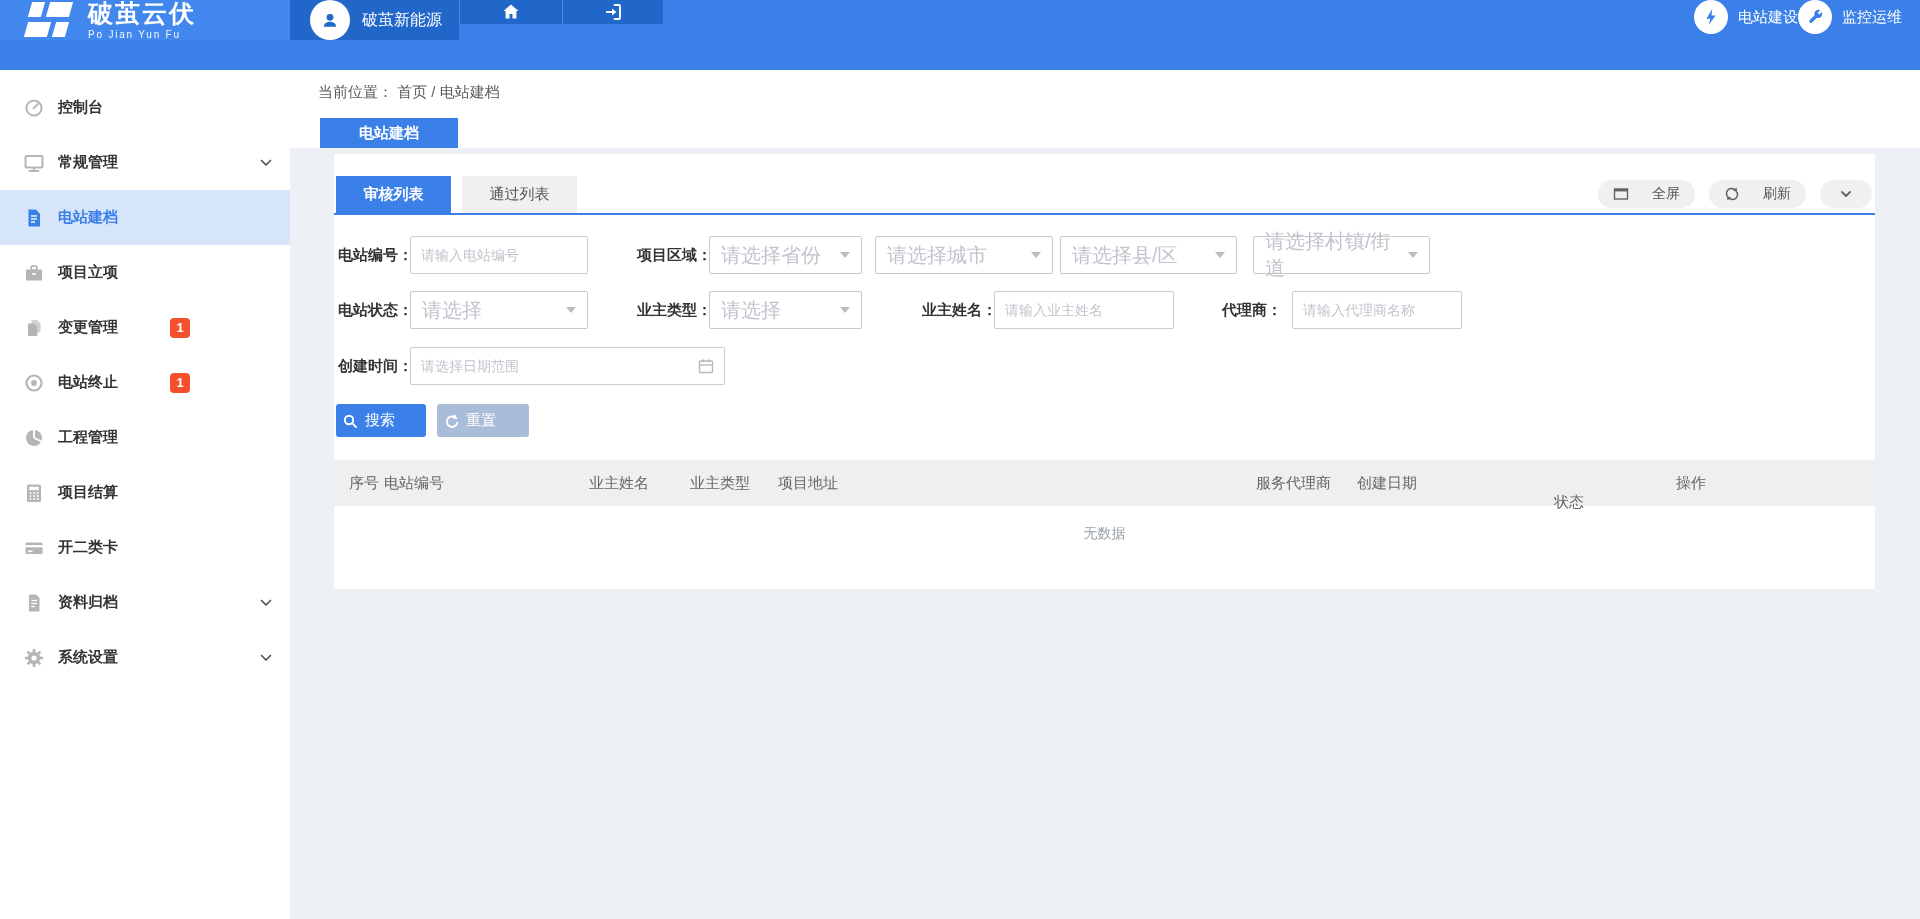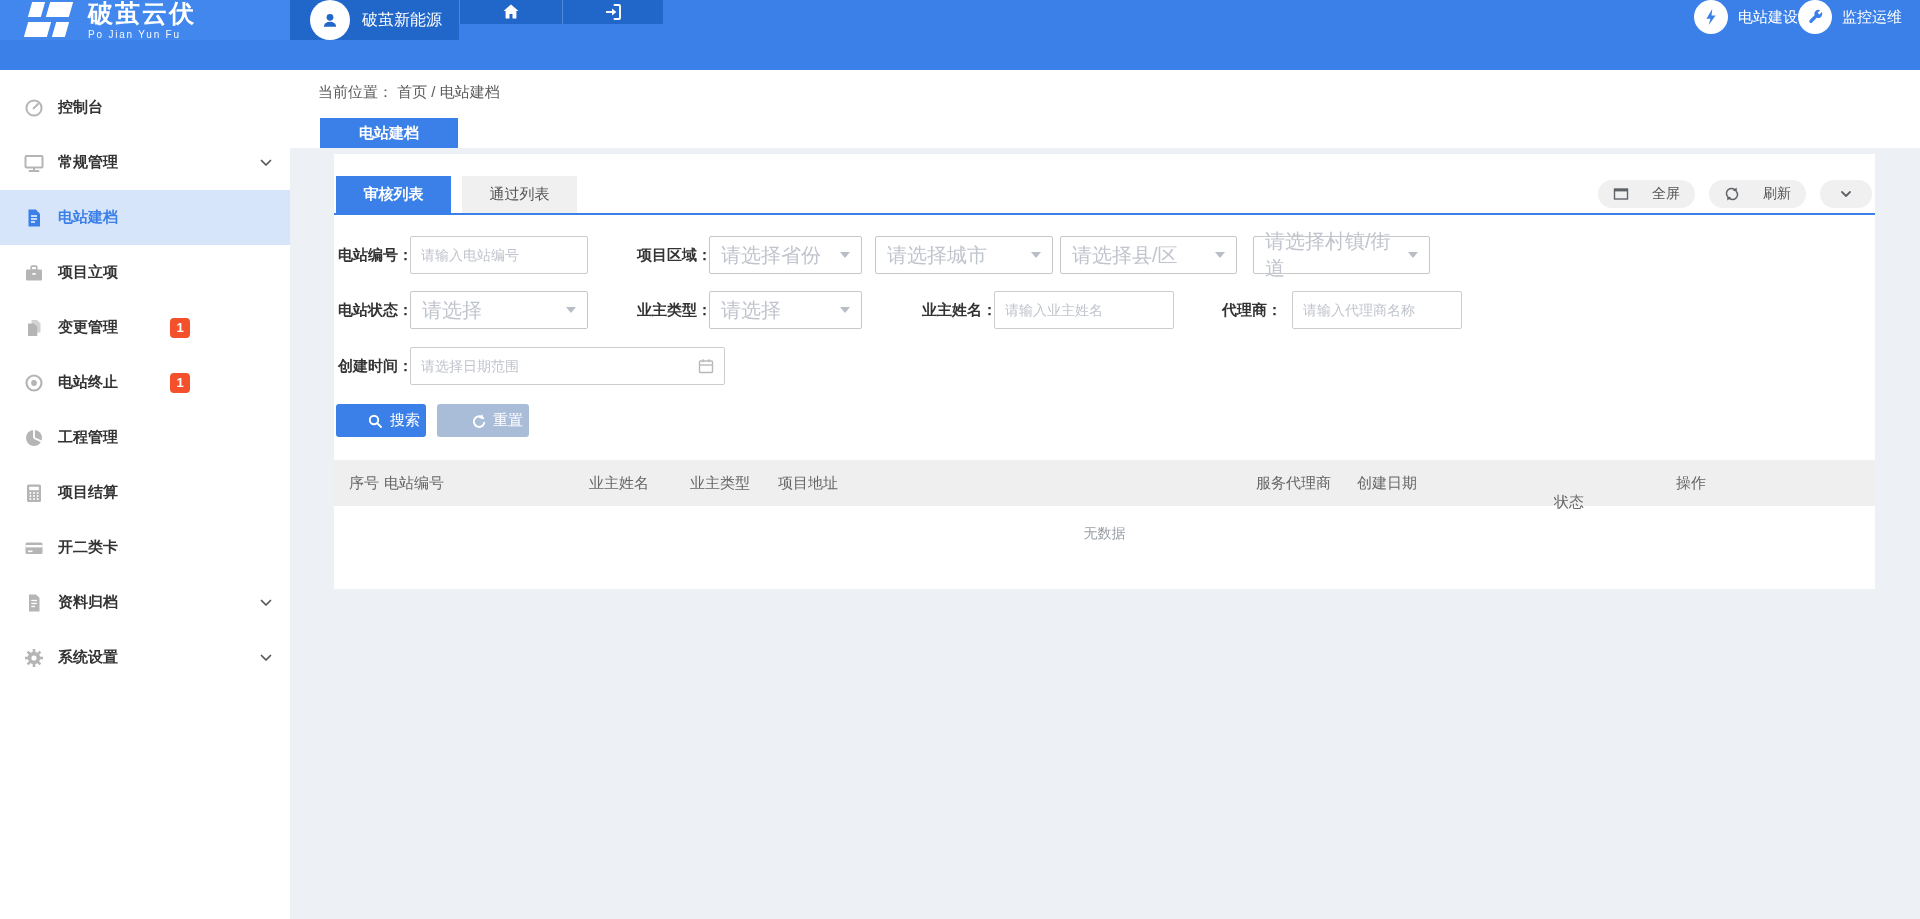--- a/index.html
+++ b/index.html
@@ -68,21 +68,21 @@
   .flabel{font-size:15px;font-weight:700;color:#333;text-align:right;white-space:nowrap;flex:none;}
   .w74{width:72px;}.w70{width:70px;}.w56{width:56px;}
   .inp{height:38px;border:1px solid #ccc;border-radius:2px;font-size:14px;padding:0 10px;color:#666;outline:none;font-family:inherit;background:#fff;}
   .inp::placeholder{color:#c0c4cc;}
   .sel{height:38px;border:1px solid #c8c8c8;border-radius:2px;display:flex;align-items:center;justify-content:space-between;padding:0 11px;font-size:20px;color:#c0c4cc;background:#fff;cursor:pointer;flex:none;}
   .caret{width:0;height:0;border-left:5px solid transparent;border-right:5px solid transparent;border-top:6px solid #b9bdc6;flex:none;margin-left:8px;}
   .date-box{position:relative;width:315px;flex:none;}
   .date-box input{width:100%;padding-right:36px;}
   .cal-ico{position:absolute;right:10px;top:10px;pointer-events:none;}
   .btn-row{margin-top:19px;padding-left:2px;display:flex;gap:11px;}
-  .btn{height:33px;border:none;border-radius:3px;color:#fff;font-size:15px;display:flex;align-items:center;justify-content:flex-end;gap:7px;font-family:inherit;cursor:pointer;}
+  .btn{height:33px;border:none;border-radius:3px;color:#fff;font-size:15px;display:flex;align-items:center;justify-content:flex-start;gap:7px;font-family:inherit;cursor:pointer;}
   .btn-search{width:90px;background:var(--primary);}
   .btn-reset{width:92px;background:var(--reset);}
   .tbl-head{margin-top:23px;height:46px;background:#efefef;display:flex;align-items:center;font-size:15px;color:#666;padding-left:15px;}
   .tbl-col{flex:none;white-space:nowrap;}
   .tbl-col.last{flex:1;}
   .tbl-empty{height:56px;display:flex;align-items:center;justify-content:center;font-size:14px;color:#9aa0a6;}
 </style>
 </head>
 <body>
 

